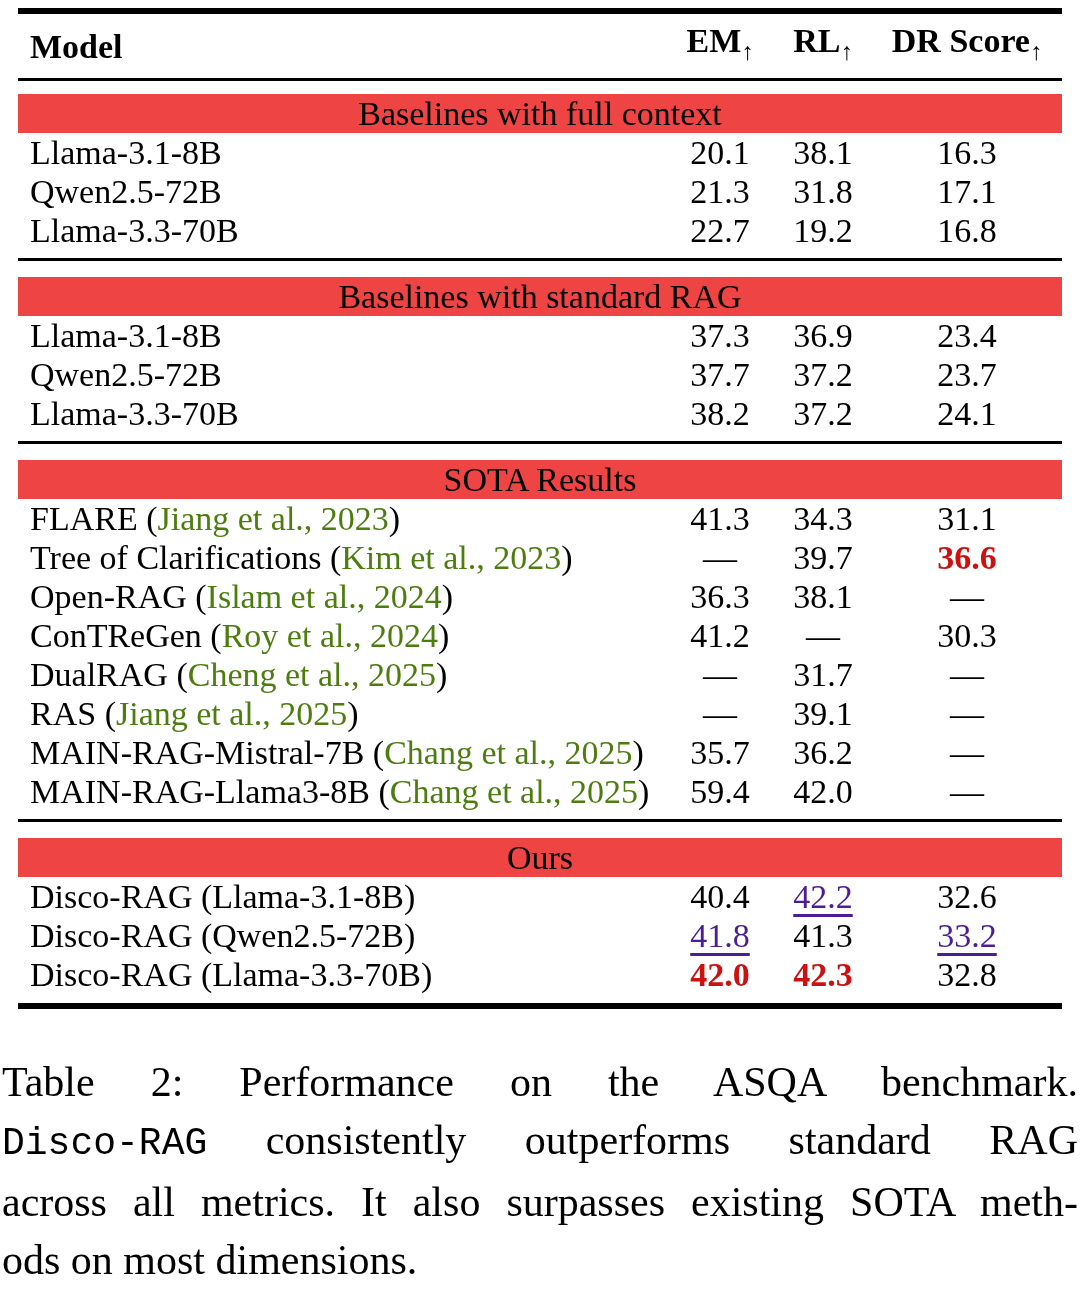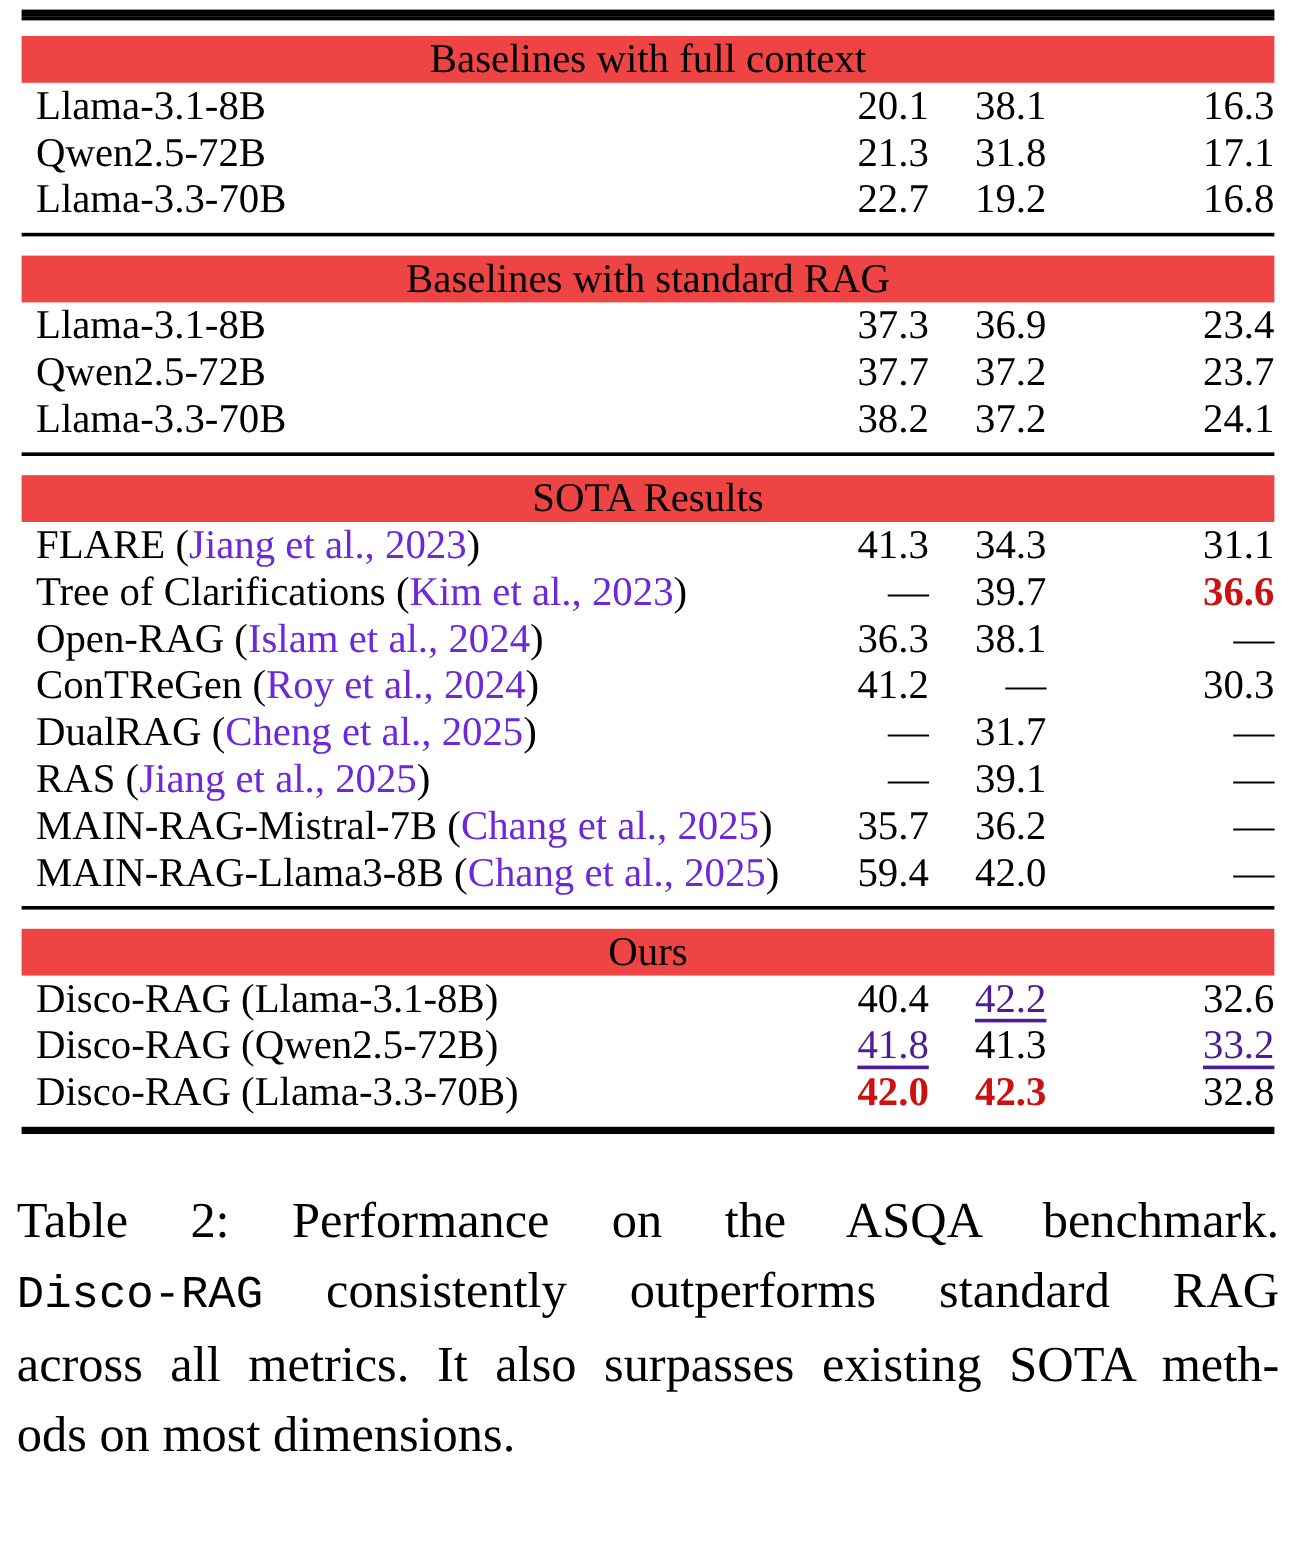--- a/index.html
+++ b/index.html
@@ -20,47 +20,47 @@
     display: grid;
     grid-template-columns: 1fr 108px 98px 190px;
     align-items: center;
     height: 39px;
     font-size: 34px;
     line-height: 39px;
   }
   .header-row { height: 64px; font-weight: bold; }
   .header-row .hcell sub { font-size: 0.72em; font-weight: bold; }
   .model-cell { text-align: left; padding-left: 12px; white-space: nowrap; }
-  .num  { text-align: right; }
+  .num  { text-align: center; }
   .hcell { text-align: center; white-space: nowrap; }
 
   .band {
     height: 39px;
     background: #ef4444;
     text-align: center;
     font-size: 34px;
     line-height: 39px;
     margin-top: 16px;
   }
   .band.first { margin-top: 13px; }
   .rule-mid.sect { margin-top: 8px; }
   .rule-thick.bottom { margin-top: 9px; }
 
-  .cite { color: #6d28d9; }
+  .cite { color: #4d7c0f; }
   .best { color: #CC1111; font-weight: bold; font-family: Liberation Serif, serif; }
   .second {
     color: #4c1d95;
     text-decoration: underline;
     text-decoration-thickness: 2.5px;
     text-underline-offset: 6px;
   }
 
   .caption {
     margin-top: 44px;
-    padding: 0 14px;
+    padding: 0 2px;
     font-size: 42px;
     color: #000;
   }
   .caption .cap-line {
     line-height: 58px;
     text-align: justify;
     text-align-last: justify;
     white-space: nowrap;
   }
   .caption .cap-line.last { text-align-last: left; }
@@ -70,20 +70,26 @@
   }
 </style>
 </head>
 <body>
 
 <div class="page">
   <div class="table-wrap">
 
     <div class="rule-thick"></div>
 
+    <div class="grid-row header-row">
+      <div class="model-cell hcell-left">Model</div>
+      <div class="hcell"><span>EM</span><sub>↑</sub></div>
+      <div class="hcell"><span>RL</span><sub>↑</sub></div>
+      <div class="hcell"><span>DR Score</span><sub>↑</sub></div>
+    </div>
 
     <div class="rule-mid"></div>
 
     <div class="band first">Baselines with full context</div>
     <div class="grid-row">
       <div class="model-cell">Llama-3.1-8B</div>
       <div class="num">20.1</div>
       <div class="num">38.1</div>
       <div class="num">16.3</div>
     </div>

